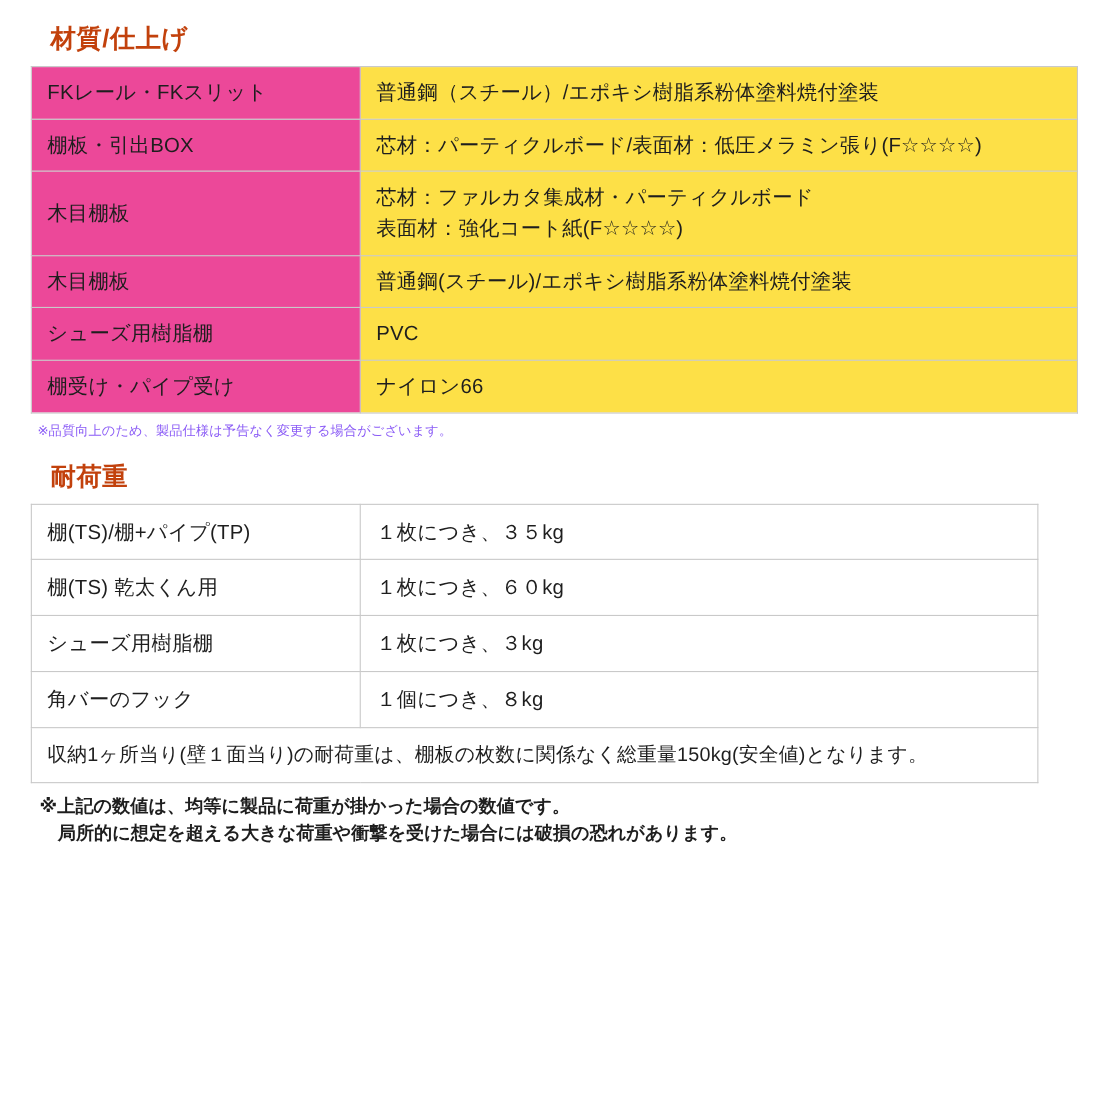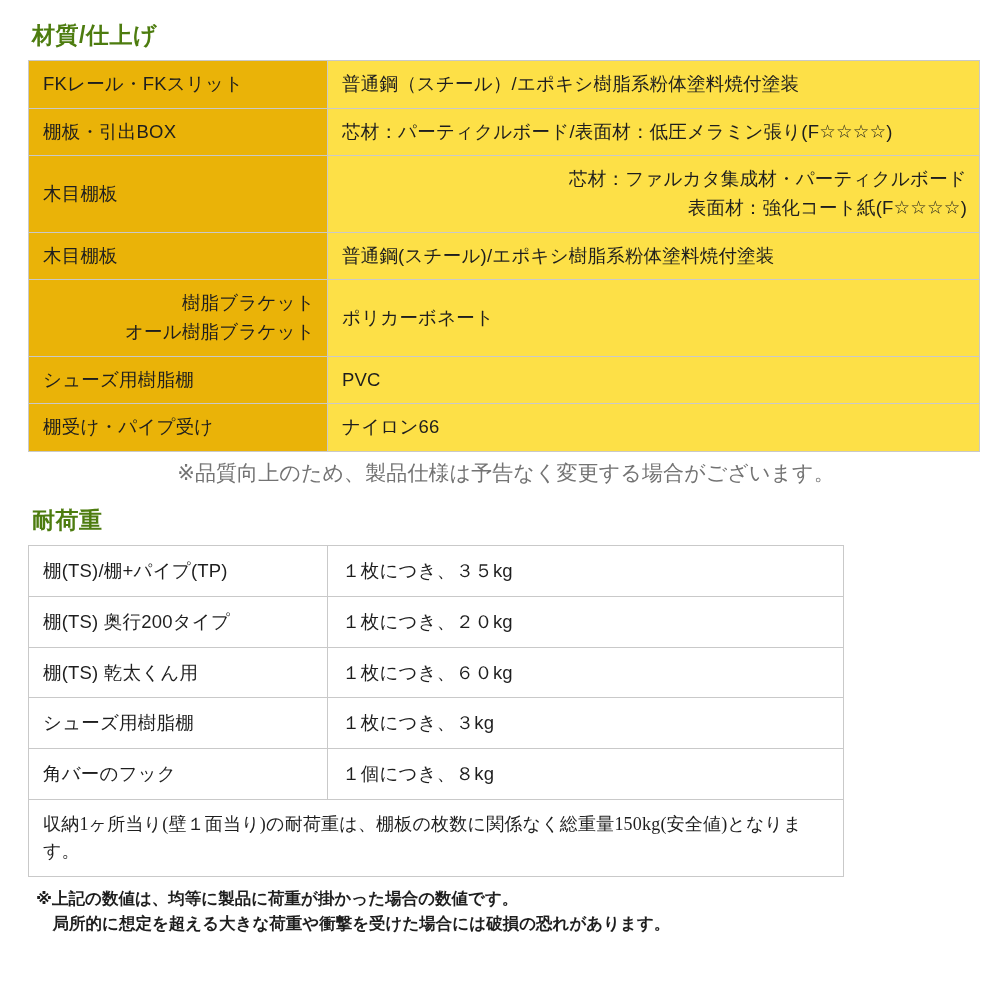--- a/index.html
+++ b/index.html
@@ -17,83 +17,81 @@
   .page {
     box-sizing: border-box;
     width: 1000px;
     height: 1000px;
     padding: 14px 22px 0 28px;
   }
   .section-title {
     font-size: 23px;
     font-weight: bold;
     letter-spacing: 0.5px;
-    margin: 6px 0 9px 4px;
-    color: #4d7c0f;
+    margin: 6px 0 9px 18px;
+    color: #c2410c;
   }
   table.spec {
     border-collapse: collapse;
     width: 952px;
     table-layout: fixed;
   }
   table.spec td {
     border: 1px solid #c9c9c9;
     vertical-align: middle;
     font-size: 18.5px;
     line-height: 1.55;
     color: #1e1e1e;
     padding: 9px 12px 9px 14px;
     letter-spacing: 0.2px;
   }
   table.spec td.label {
-    background: #eab308;
+    background: #ec4899;
     width: 272px;
   }
   table.spec td.value {
     background: #fde047;
   }
   .note {
-    font-size: 21px;
-    color: #737373;
+    font-size: 12px;
+    color: #8b5cf6;
     margin: 7px 0 0 6px;
     letter-spacing: 0.1px;
-    text-align: center;
   }
   .spacer-sm { height: 12px; }
   table.load {
     border-collapse: collapse;
-    width: 816px;
+    width: 916px;
     table-layout: fixed;
     margin-top: 2px;
     border-radius: 23px;
   }
   table.load td {
     border: 1px solid #c9c9c9;
     vertical-align: middle;
     font-size: 18.5px;
     line-height: 1.5;
     color: #1e1e1e;
     padding: 11px 12px 11px 14px;
     letter-spacing: 0.2px;
     background: #ffffff;
   }
   table.load td.label { width: 272px; }
   table.load td.full {
     font-size: 18px;
     padding: 11px 10px 11px 14px;
-    font-family: Liberation Serif, serif;
   }
   .footnotes {
     margin: 9px 0 0 8px;
     font-size: 16.5px;
     line-height: 1.55;
     color: #1e1e1e;
   }
   .footnotes .fn-line { white-space: pre; font-weight: bold; }
-  .multi-line div { white-space: nowrap; text-align: right; }
+  .multi-line div { white-space: nowrap; }
 </style>
 </head>
 <body>
 
 <div class="page">
 
   <div class="section-title">材質/仕上げ</div>
 
   <table class="spec">
     <tbody>
@@ -110,27 +108,20 @@
         <td class="value multi-line">
           <div>芯材：ファルカタ集成材・パーティクルボード</div>
           <div>表面材：強化コート紙(F☆☆☆☆)</div>
         </td>
       </tr>
       <tr>
         <td class="label">木目棚板</td>
         <td class="value">普通鋼(スチール)/エポキシ樹脂系粉体塗料焼付塗装</td>
       </tr>
       <tr>
-        <td class="label multi-line">
-          <div>樹脂ブラケット</div>
-          <div>オール樹脂ブラケット</div>
-        </td>
-        <td class="value">ポリカーボネート</td>
-      </tr>
-      <tr>
         <td class="label">シューズ用樹脂棚</td>
         <td class="value">PVC</td>
       </tr>
       <tr>
         <td class="label">棚受け・パイプ受け</td>
         <td class="value">ナイロン66</td>
       </tr>
     </tbody>
   </table>
 
@@ -138,24 +129,20 @@
 
   <div class="spacer-sm"></div>
 
   <div class="section-title">耐荷重</div>
 
   <table class="load">
     <tbody>
       <tr>
         <td class="label">棚(TS)/棚+パイプ(TP)</td>
         <td>１枚につき、３５kg</td>
-      </tr>
-      <tr>
-        <td class="label">棚(TS) 奥行200タイプ</td>
-        <td>１枚につき、２０kg</td>
       </tr>
       <tr>
         <td class="label">棚(TS) 乾太くん用</td>
         <td>１枚につき、６０kg</td>
       </tr>
       <tr>
         <td class="label">シューズ用樹脂棚</td>
         <td>１枚につき、３kg</td>
       </tr>
       <tr>

